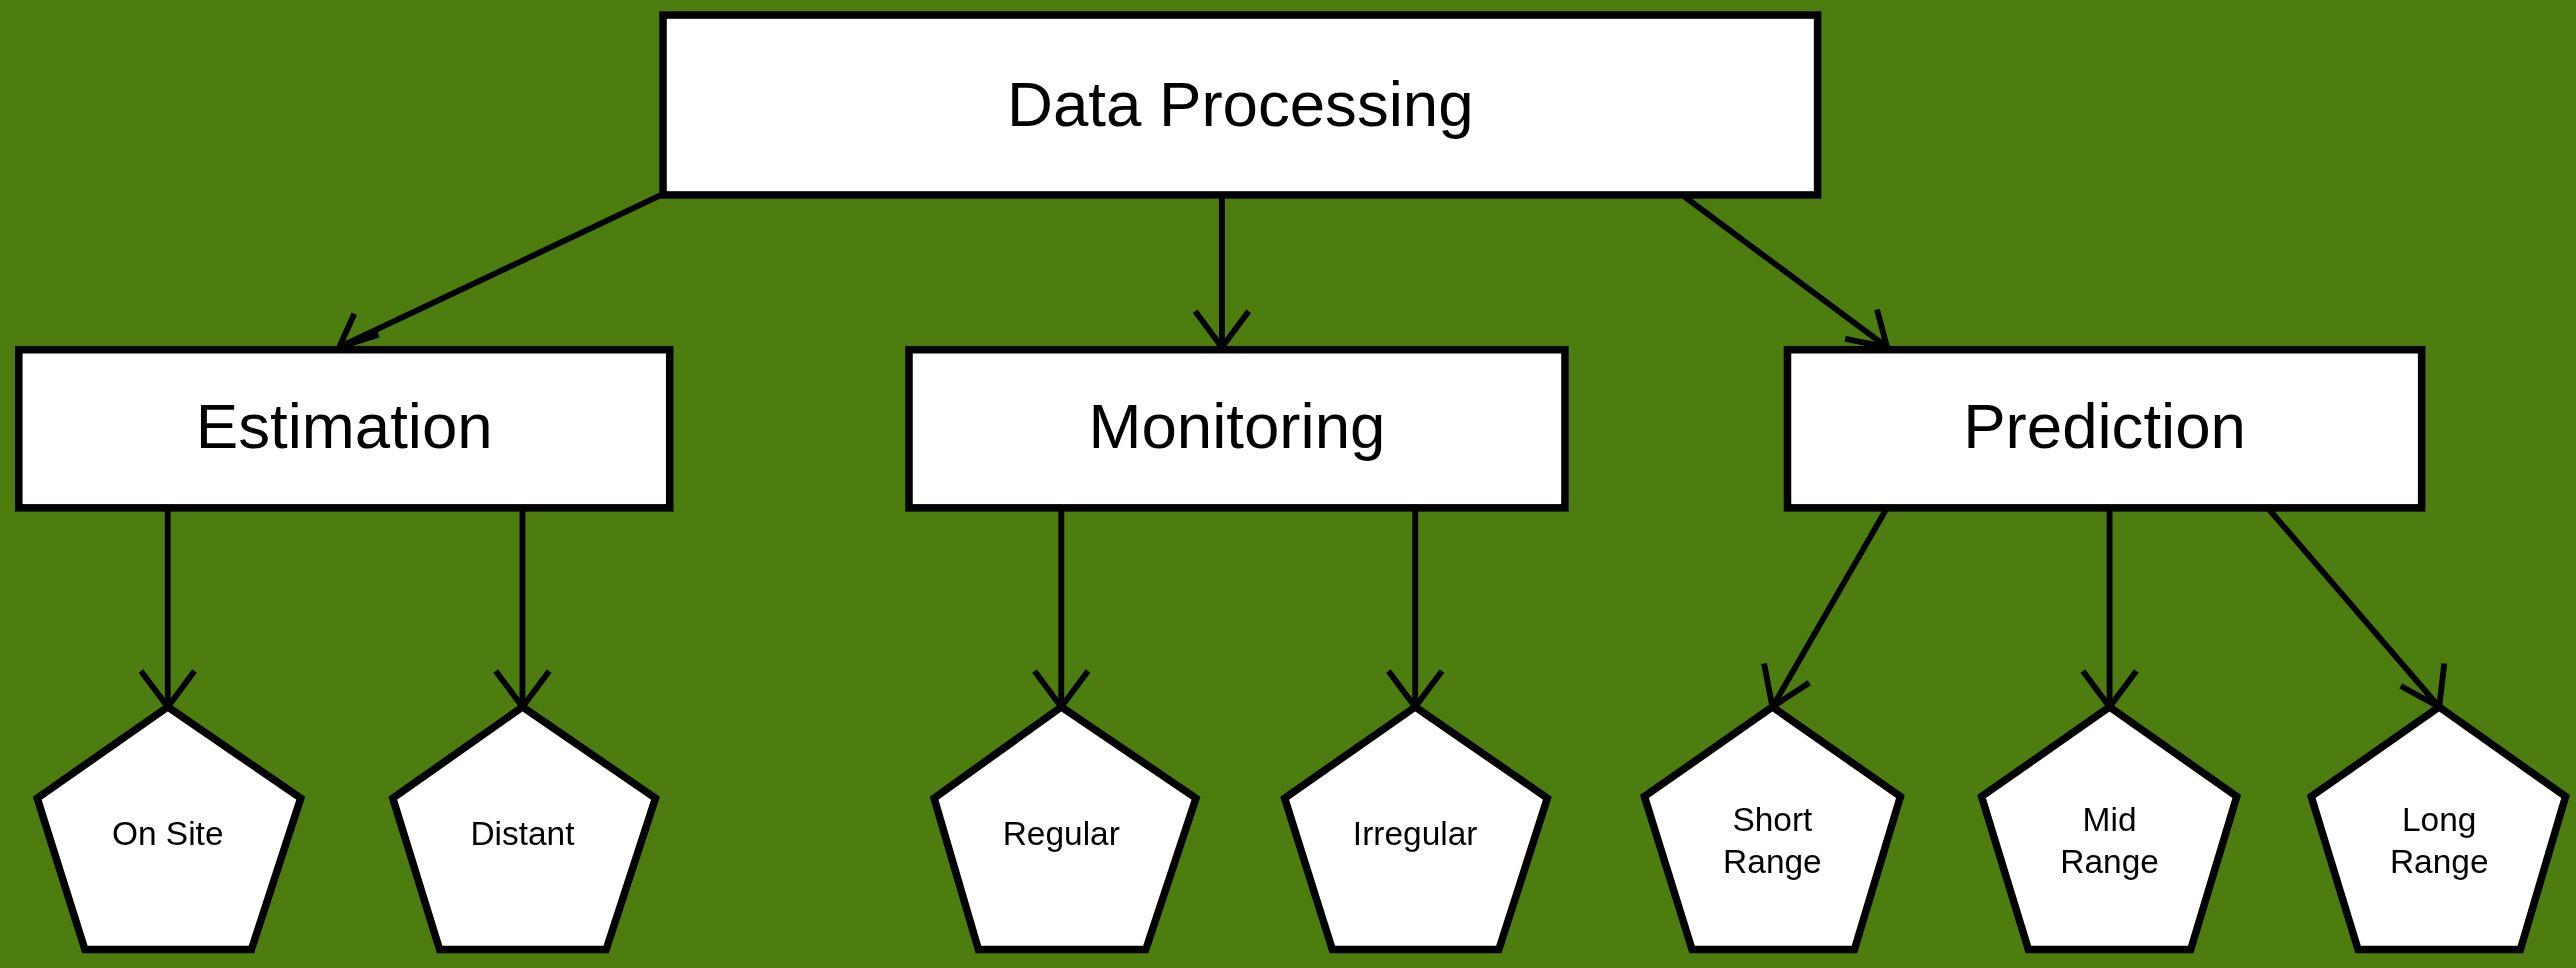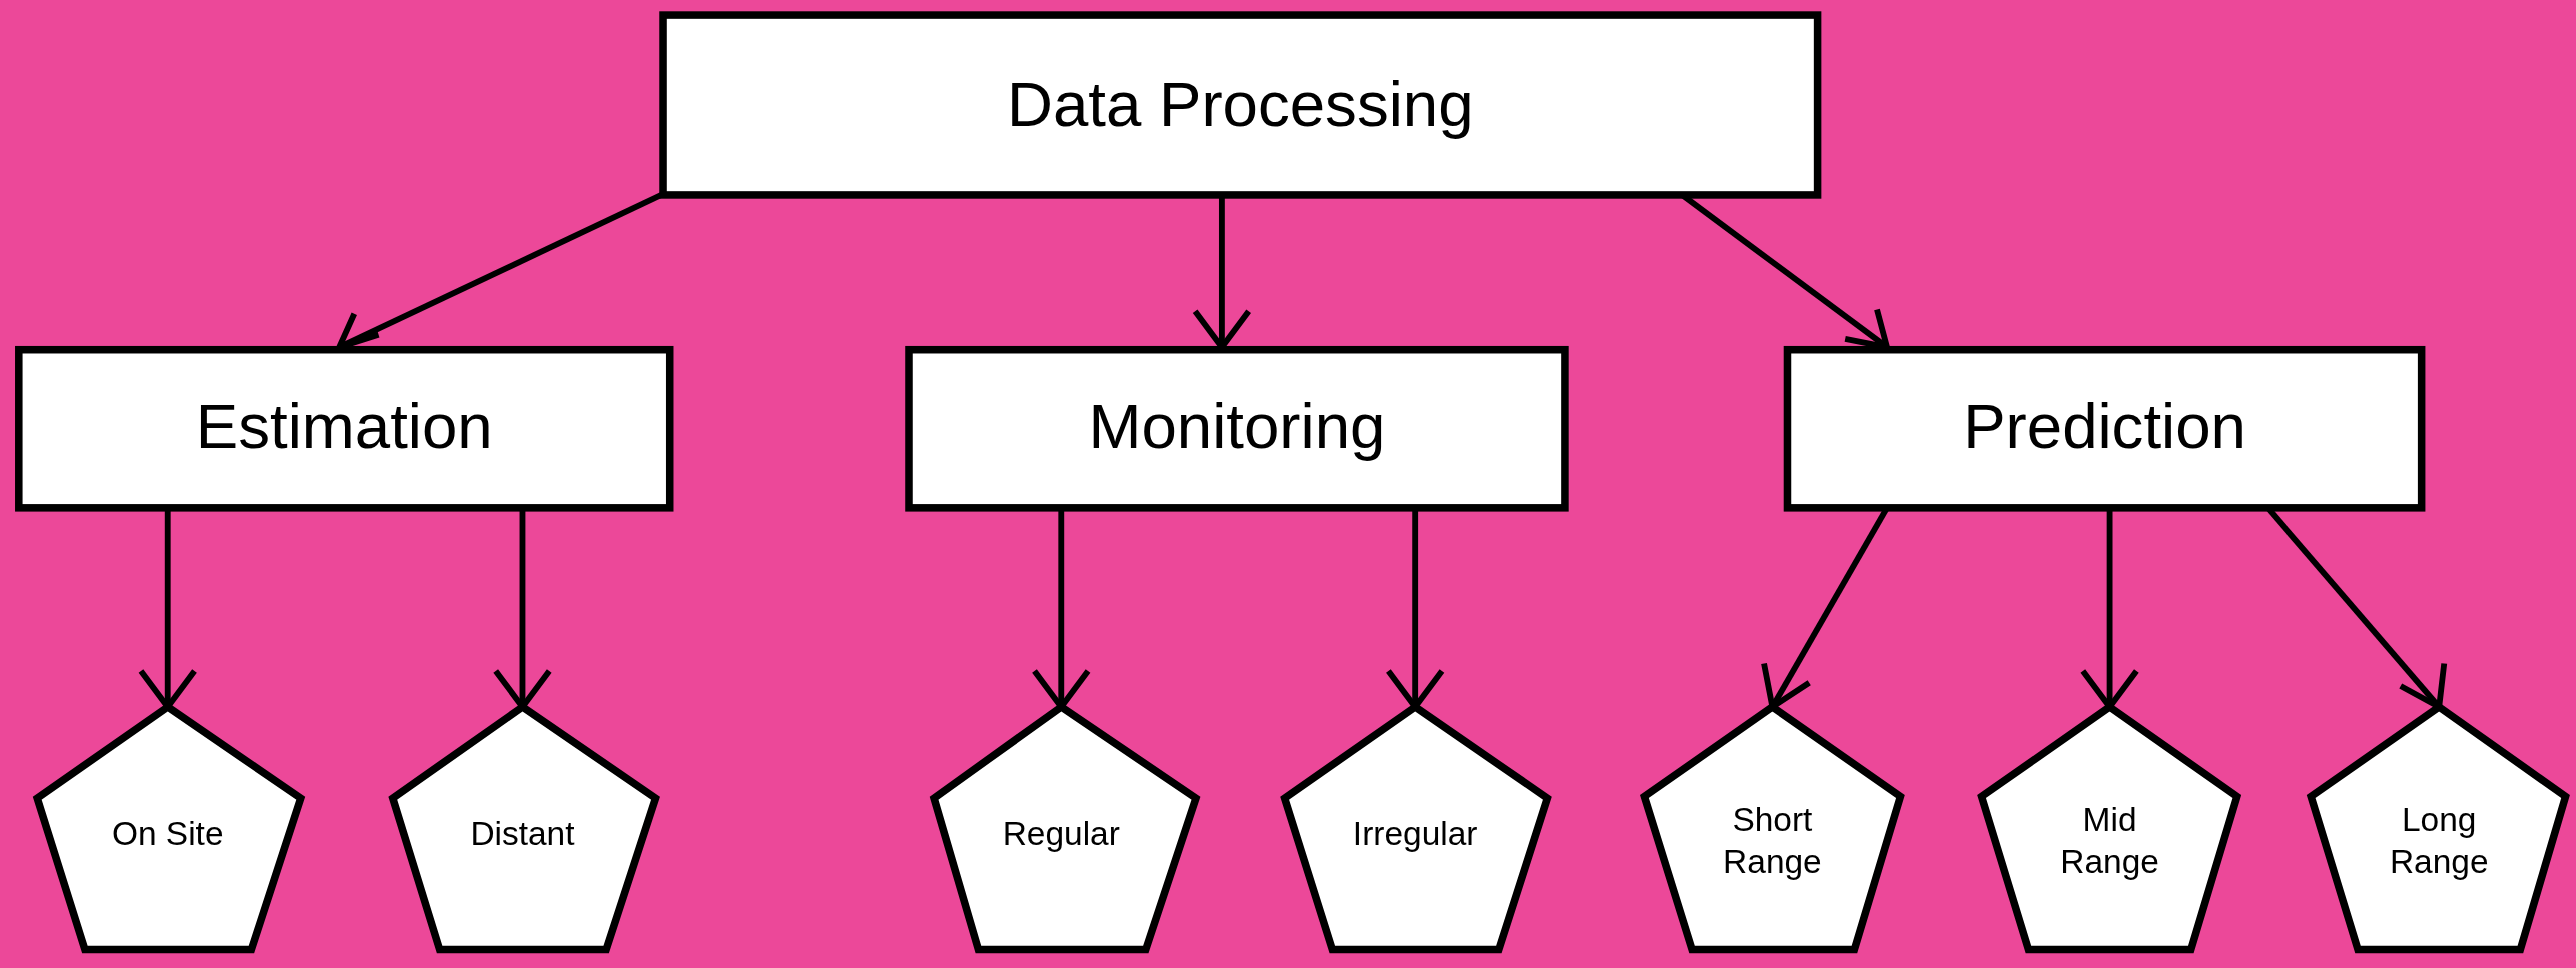--- a/index.html
+++ b/index.html
@@ -8,21 +8,21 @@
     background: #ffffff;
   }
   body {
     font-family: "Liberation Sans", sans-serif;
     color: #000000;
   }
   #diagram-root {
     position: relative;
     width: 2576px;
     height: 968px;
-    background: #ec4899;
+    background: #4d7c0f;
     overflow: hidden;
     text-align: center;
   }
   #diagram-svg {
     position: absolute;
     left: 0;
     top: 0;
     width: 2576px;
     height: 968px;
     display: block;

